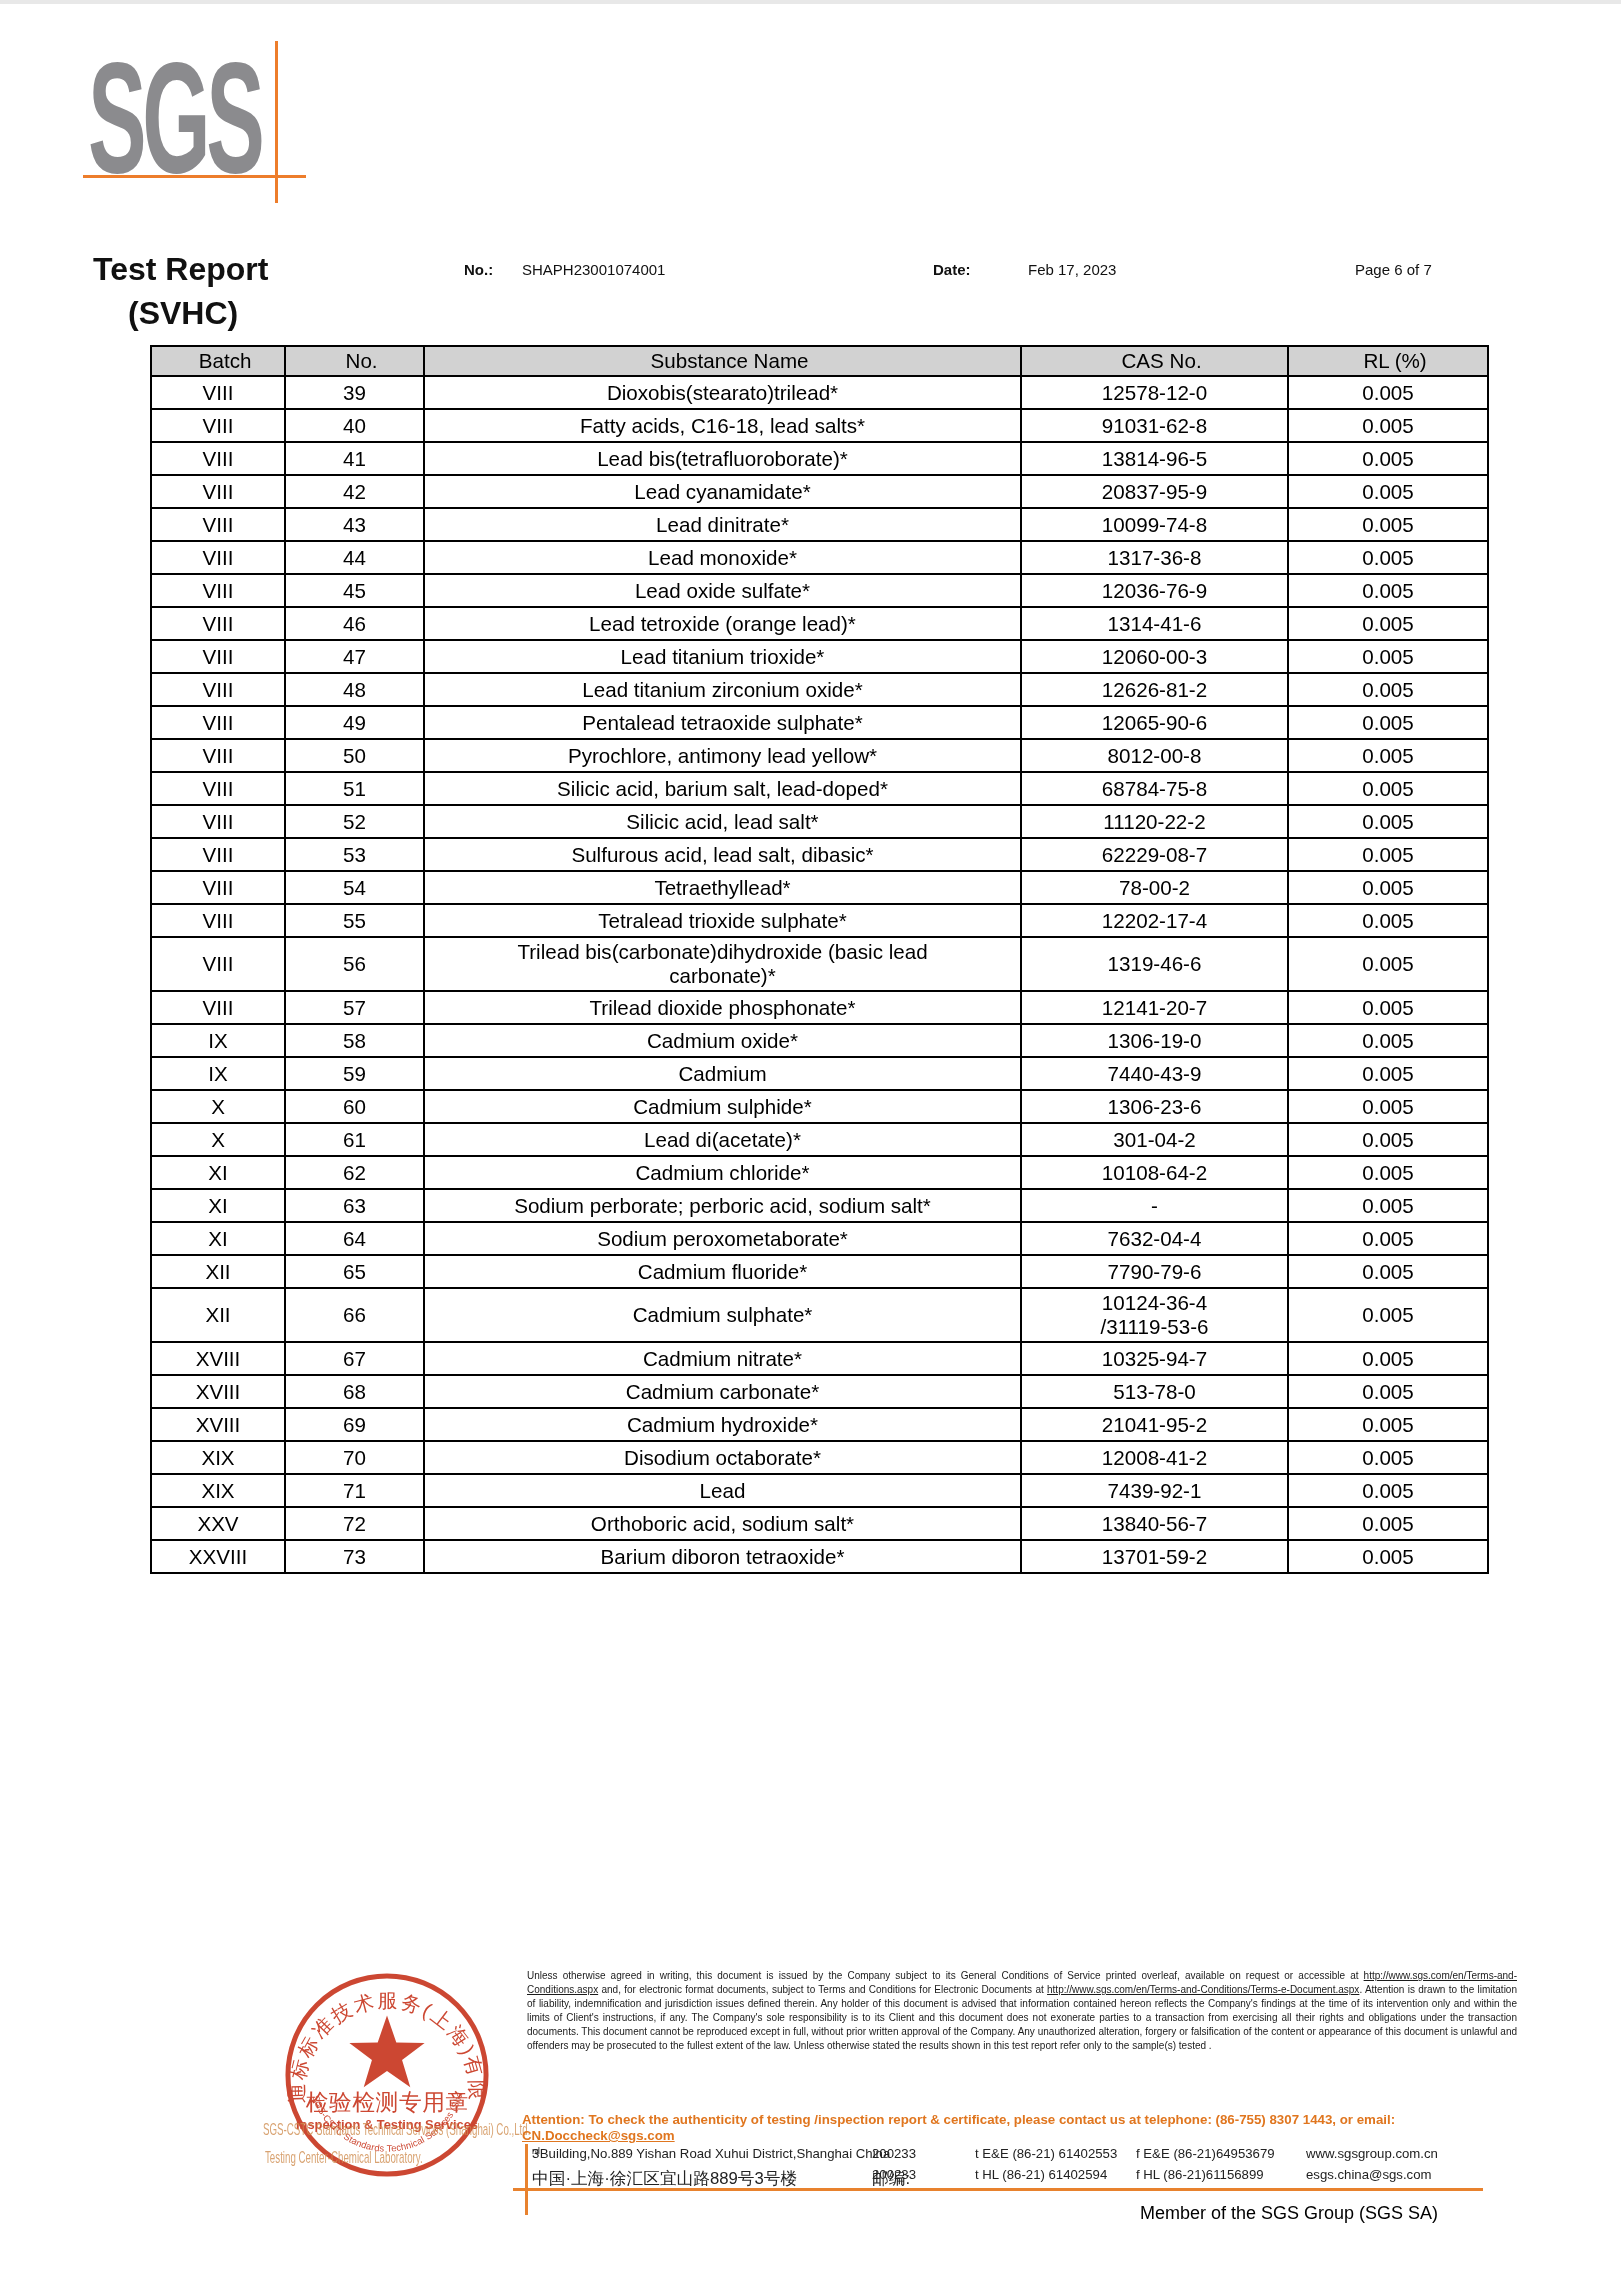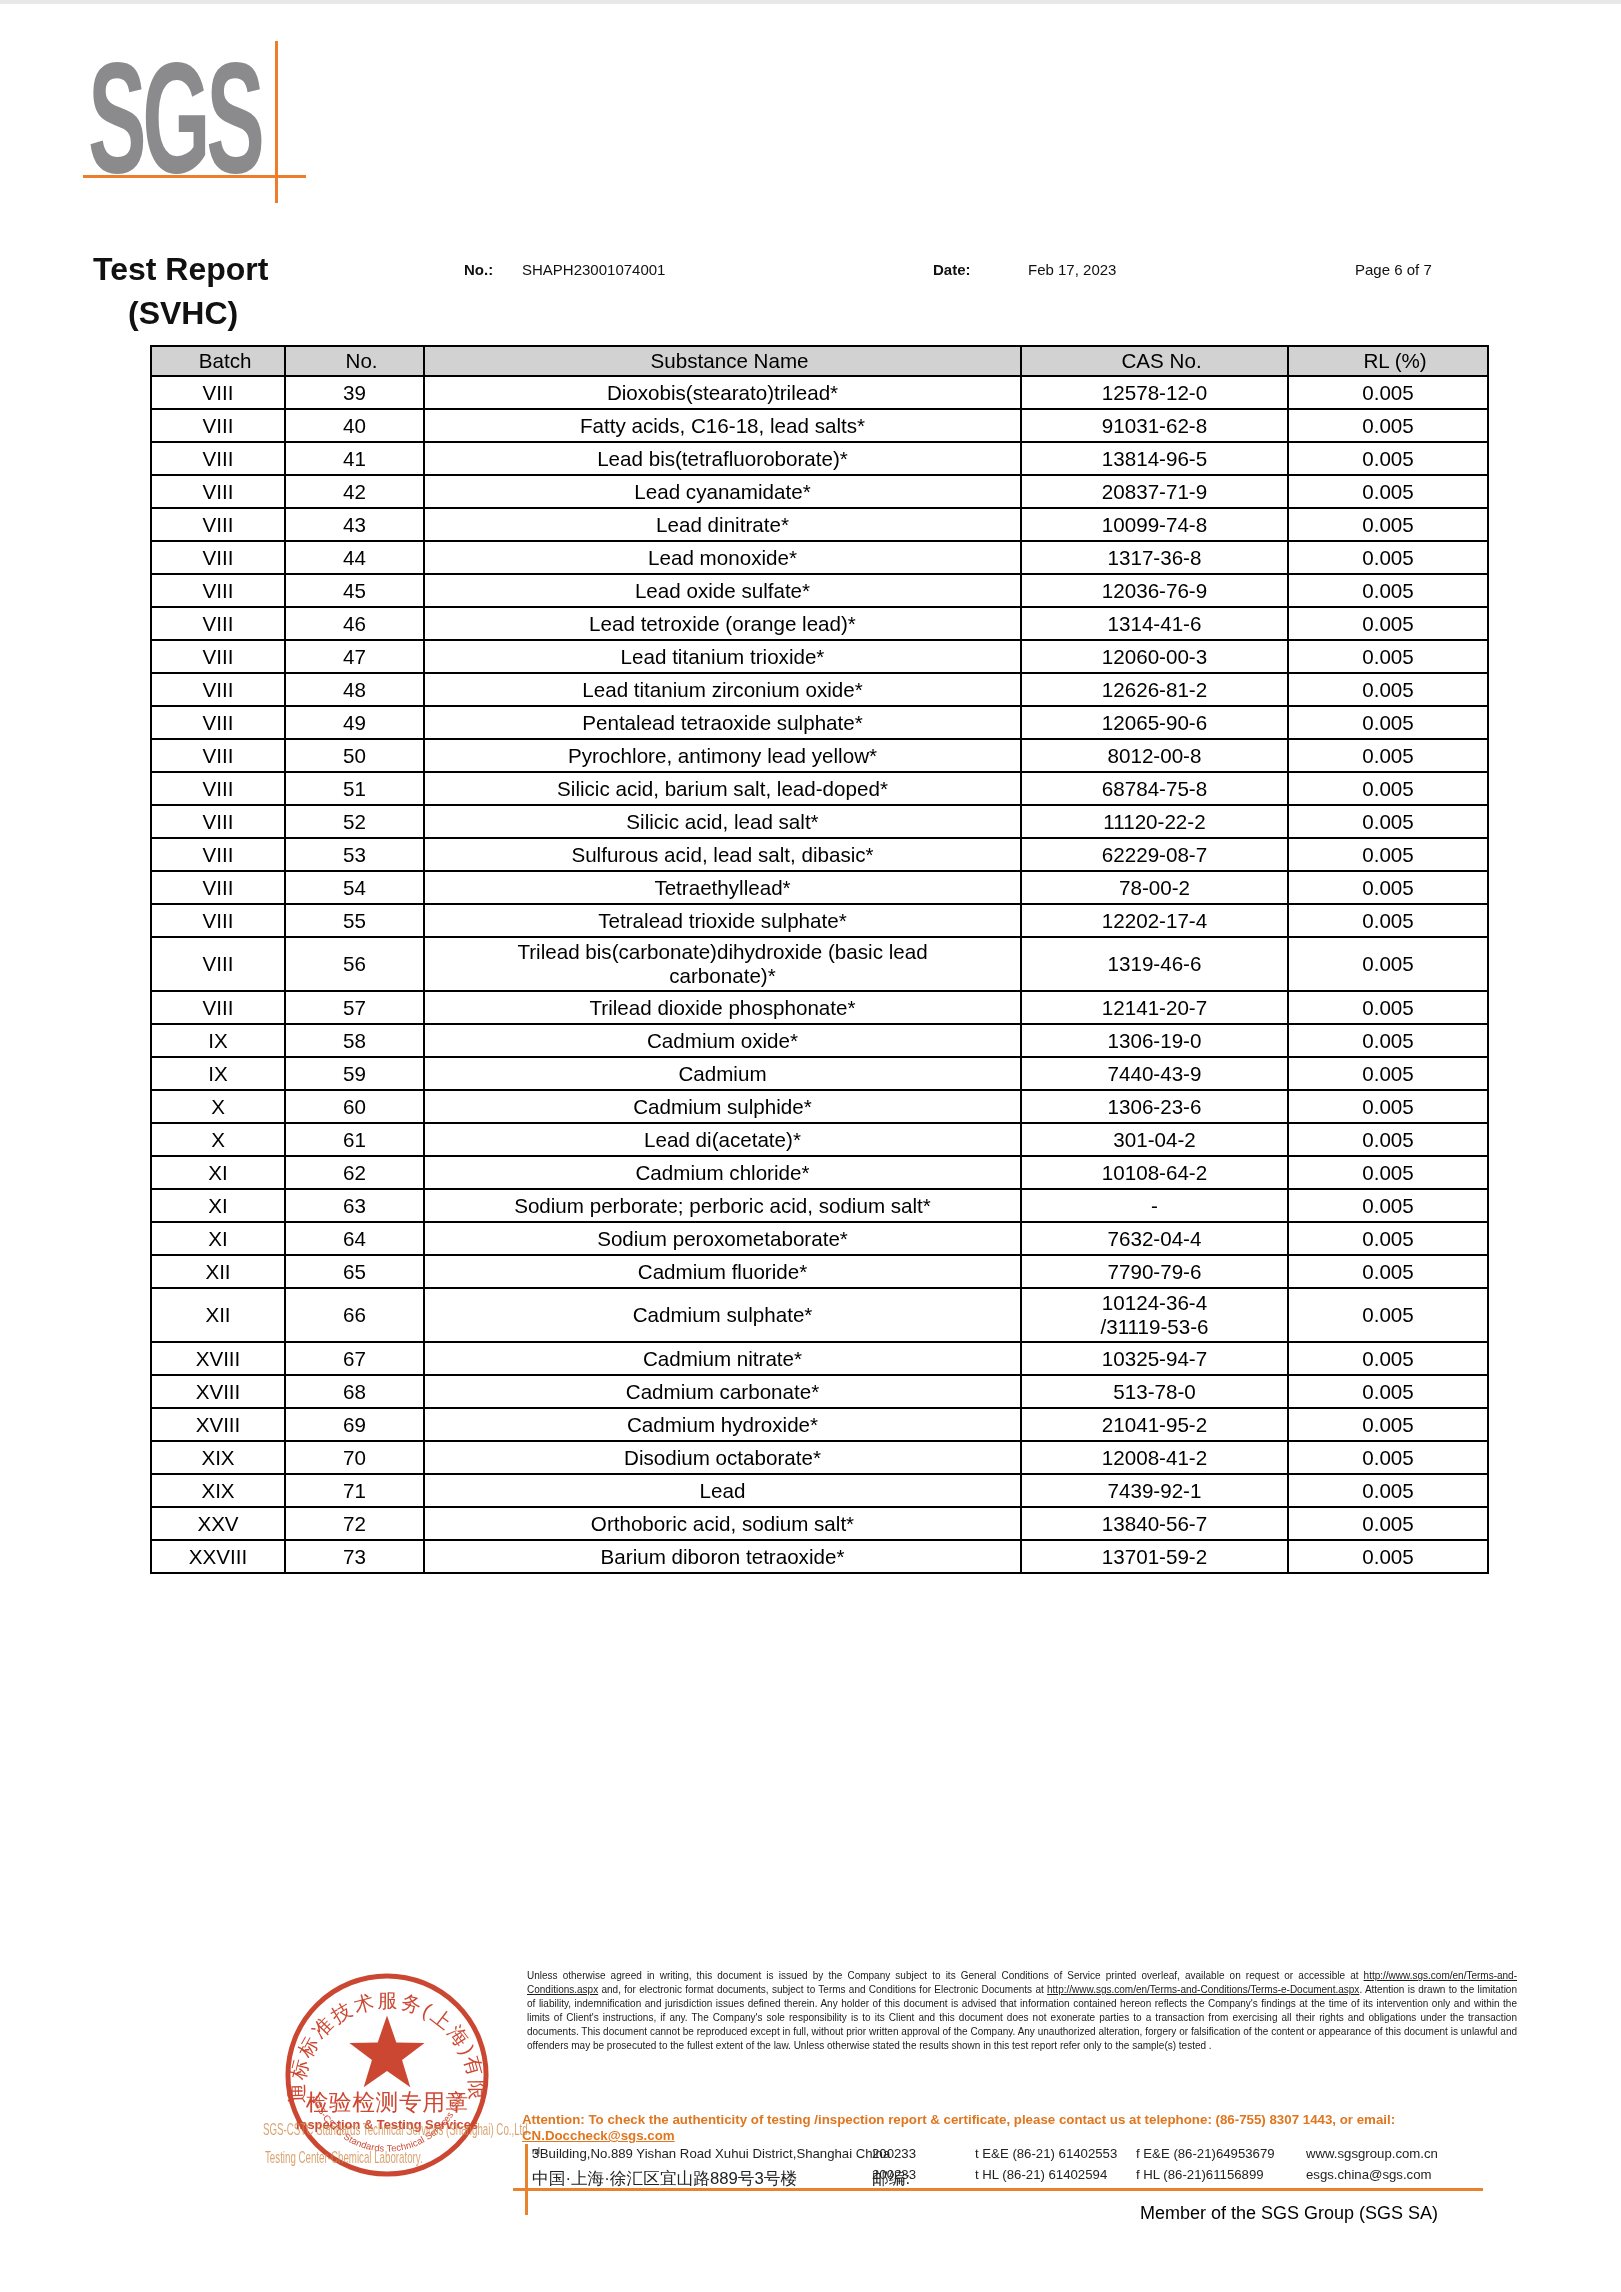--- a/index.html
+++ b/index.html
@@ -123,21 +123,21 @@
           <td>VIII</td>
           <td>41</td>
           <td>Lead bis(tetrafluoroborate)*</td>
           <td>13814-96-5</td>
           <td>0.005</td>
         </tr>
         <tr>
           <td>VIII</td>
           <td>42</td>
           <td>Lead cyanamidate*</td>
-          <td>20837-71-9</td>
+          <td>20837-95-9</td>
           <td>0.005</td>
         </tr>
         <tr>
           <td>VIII</td>
           <td>43</td>
           <td>Lead dinitrate*</td>
           <td>10099-74-8</td>
           <td>0.005</td>
         </tr>
         <tr>

